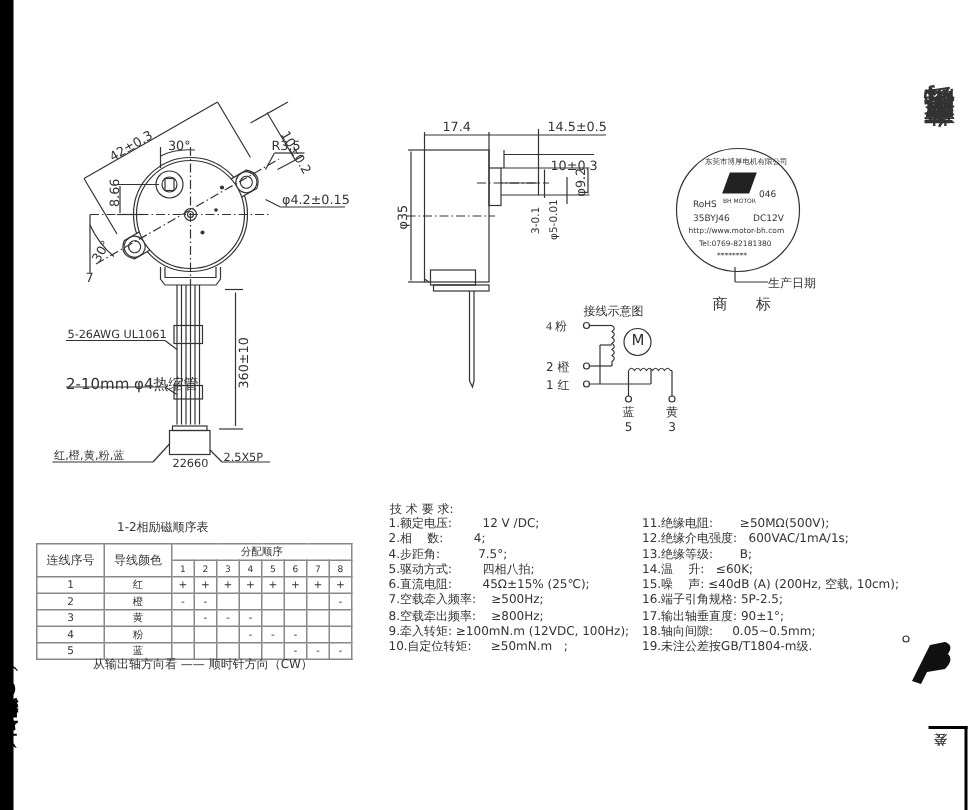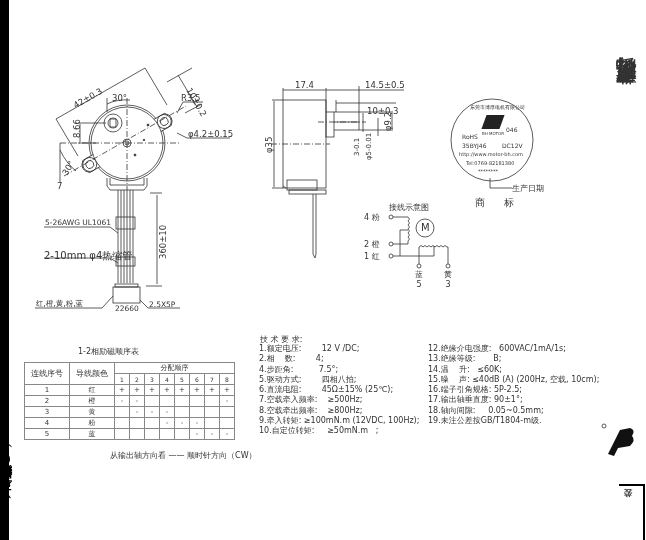--- a/index.html
+++ b/index.html
@@ -13,21 +13,21 @@
   .company { position:absolute; left:612px; top:92px; writing-mode:vertical-rl; transform:rotate(180deg);
              font-family:"DejaVu Serif", serif; font-size:21px; color:#333; letter-spacing:1px; }
   .tol-label { position:absolute; left:622px; top:505px; writing-mode:vertical-rl; transform:rotate(180deg);
                font-size:9px; color:#333; }
   .tol-box { position:absolute; left:619px; top:484px; width:24px; height:56px; border-top:2px solid #000; border-right:2px solid #000; }
   .seq-title { position:absolute; left:78px; top:346px; font-size:8px; color:#333; }
   table.seq { position:absolute; left:24px; top:362px; border-collapse:collapse; font-size:7px; color:#333; }
   table.seq td, table.seq th { border:1px solid #888; text-align:center; padding:0; height:10px; font-weight:normal; }
   table.seq .hdr { height:20px; font-size:8px; }
   table.seq .num { width:14px; font-size:6px; }
-  .seq-foot { position:absolute; left:62px; top:450px; font-size:8px; color:#333;margin-left:48px; }
+  .seq-foot { position:absolute; left:62px; top:437px; font-size:8px; color:#333; }
   .specs { position:absolute; font-size:8px; color:#333; line-height:10.3px; white-space:pre; }
   .lbl { position:absolute; font-size:8px; color:#333; white-space:nowrap; }
   .dim { position:absolute; font-size:8.5px; color:#333; white-space:nowrap; }
 </style>
 </head>
 <body>
 
 <div class="leftbar"></div>
 <div class="vtitle">三、技术图纸（DWG）</div>
 
@@ -206,21 +206,21 @@
 <div class="lbl" style="left:462px;top:142px;font-size:6px;">35BYJ46</div>
 <div class="lbl" style="left:502px;top:142px;font-size:6px;">DC12V</div>
 <div class="lbl" style="left:459px;top:151px;font-size:5px;">http://www.motor-bh.com</div>
 <div class="lbl" style="left:466px;top:160px;font-size:5px;">Tel:0769-82181380</div>
 <div class="lbl" style="left:478px;top:168px;font-size:5px;">********</div>
 <div class="lbl" style="left:512px;top:183px;font-size:8px;">生产日期</div>
 <div class="lbl" style="left:475px;top:196px;font-size:10px;white-space:pre;">商      标</div>
 
 <div class="lbl" style="left:389px;top:202px;">接线示意图</div>
 <div class="lbl" style="left:421px;top:222px;font-size:10px;">M</div>
-<div class="lbl" style="left:364px;top:212px;"><span>4</span>&nbsp;<span>粉</span></div>
+<div class="lbl" style="left:364px;top:212px;font-family:Liberation Serif, serif;"><span>4</span>&nbsp;<span>粉</span></div>
 <div class="lbl" style="left:364px;top:239px;"><span>2</span>&nbsp;<span>橙</span></div>
 <div class="lbl" style="left:364px;top:251px;"><span>1</span>&nbsp;<span>红</span></div>
 <div class="lbl" style="left:414px;top:269px;text-align:center;width:10px;"><span>蓝</span><br><span>5</span></div>
 <div class="lbl" style="left:443px;top:269px;text-align:center;width:10px;"><span>黄</span><br><span>3</span></div>
 
 <div class="company">东莞市博厚电机有限公司</div>
 
 <svg class="abs" style="left:600px;top:420px;" width="40" height="40">
   <circle cx="4" cy="6" r="2" fill="none" stroke="#333" stroke-width="0.8"></circle>
   <path d="M8 34 L20 10 L30 8 Q36 10 32 16 Q36 20 30 26 L18 28 L14 36 Z" fill="#111"></path>
@@ -306,13 +306,13 @@
         <td>-</td>
         <td>-</td>
         <td>-</td>
   </tr>
 </tbody>
   </table>
 <div class="seq-foot">从输出轴方向看 —— 顺时针方向（CW）</div>
 
 <div class="lbl" style="left:260px;top:334px;">技 术 要 求:</div>
 <div class="specs" style="left:259px;top:344px;"><div>1.额定电压:        12 V /DC;</div><div>2.相    数:        4;</div><div>4.步距角:          7.5°;</div><div>5.驱动方式:        四相八拍;</div><div>6.直流电阻:        45Ω±15% (25℃);</div><div>7.空载牵入频率:    ≥500Hz;</div><div>8.空载牵出频率:    ≥800Hz;</div><div>9.牵入转矩: ≥100mN.m (12VDC, 100Hz);</div><div>10.自定位转矩:     ≥50mN.m   ;</div></div>
-<div class="specs" style="left:428px;top:344px;"><div>12.绝缘介电强度:   600VAC/1mA/1s;</div><div>13.绝缘等级:       B;</div><div>14.温    升:   ≤60K;</div><div>15.噪    声: ≤40dB (A) (200Hz, 空载, 10cm);</div><div>16.端子引角规格: 5P-2.5;</div><div>17.输出轴垂直度: 90±1°;</div><div>18.轴向间隙:     0.05~0.5mm;</div><div>19.未注公差按GB/T1804-m级.</div></div>
+<div class="specs" style="left:428px;top:344px;"><div>11.绝缘电阻:       ≥50MΩ(500V);</div><div>12.绝缘介电强度:   600VAC/1mA/1s;</div><div>13.绝缘等级:       B;</div><div>14.温    升:   ≤60K;</div><div>15.噪    声: ≤40dB (A) (200Hz, 空载, 10cm);</div><div>16.端子引角规格: 5P-2.5;</div><div>17.输出轴垂直度: 90±1°;</div><div>18.轴向间隙:     0.05~0.5mm;</div><div>19.未注公差按GB/T1804-m级.</div></div>
 
 </body></html>

